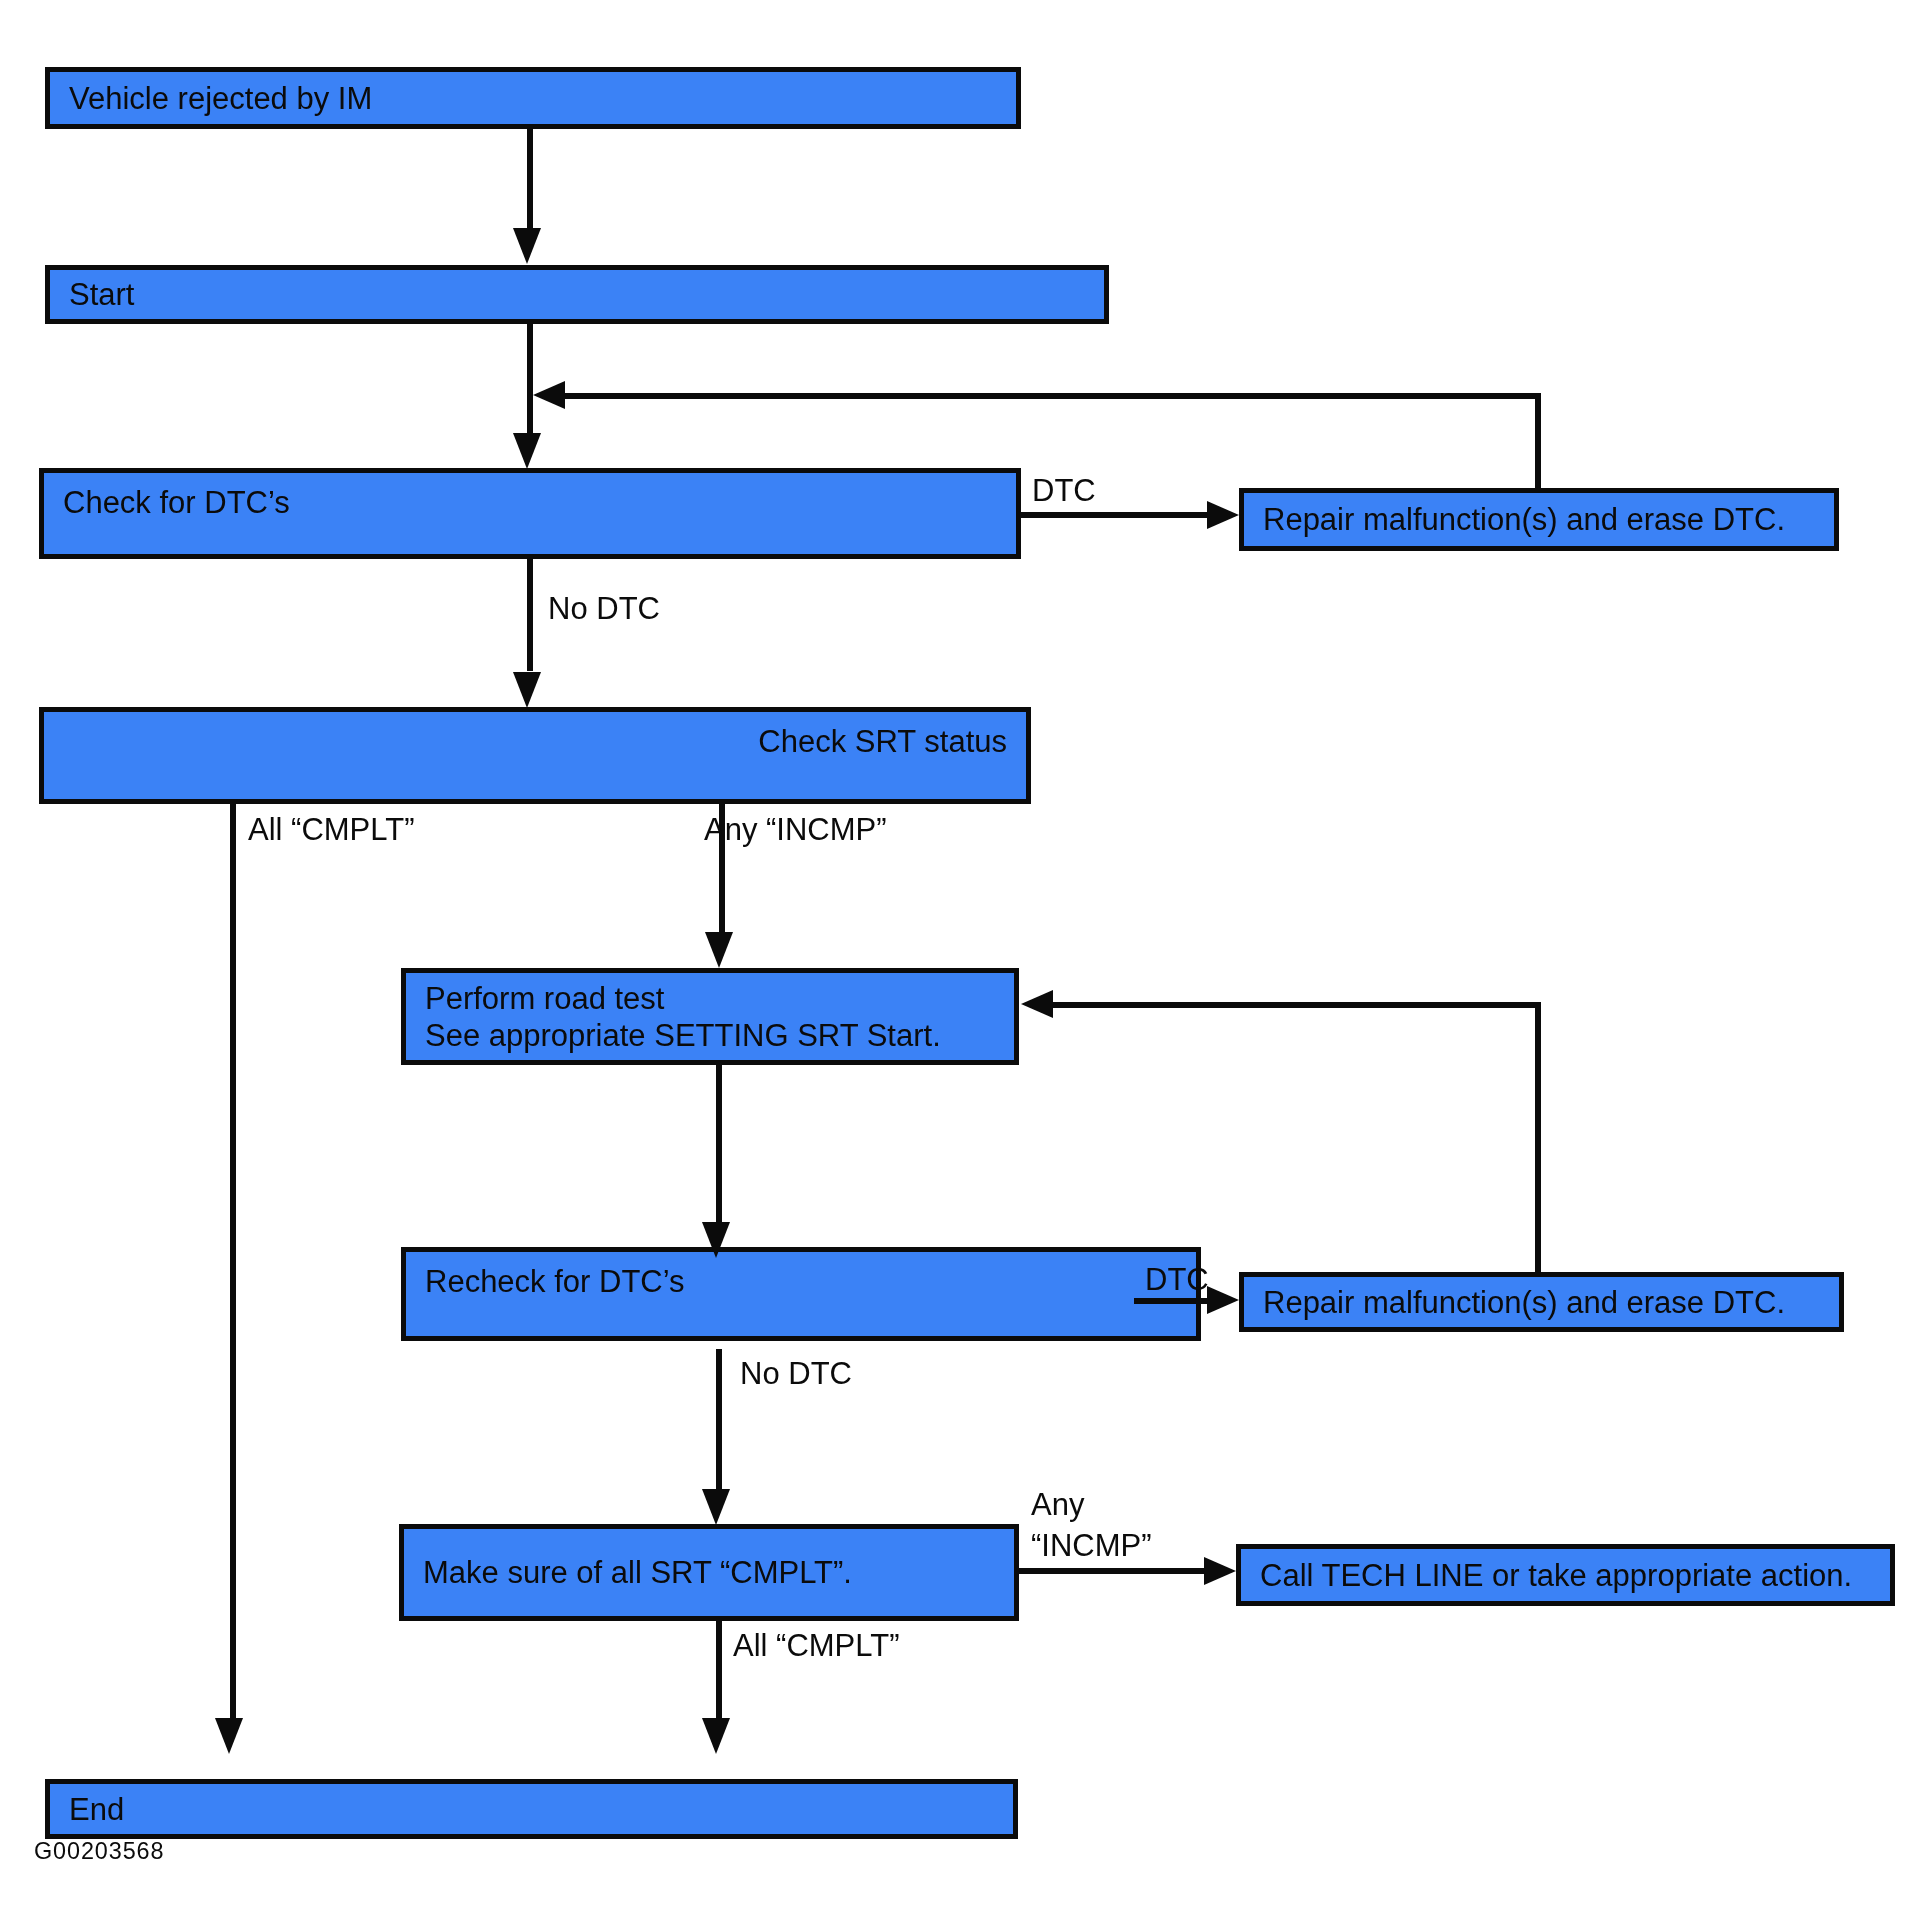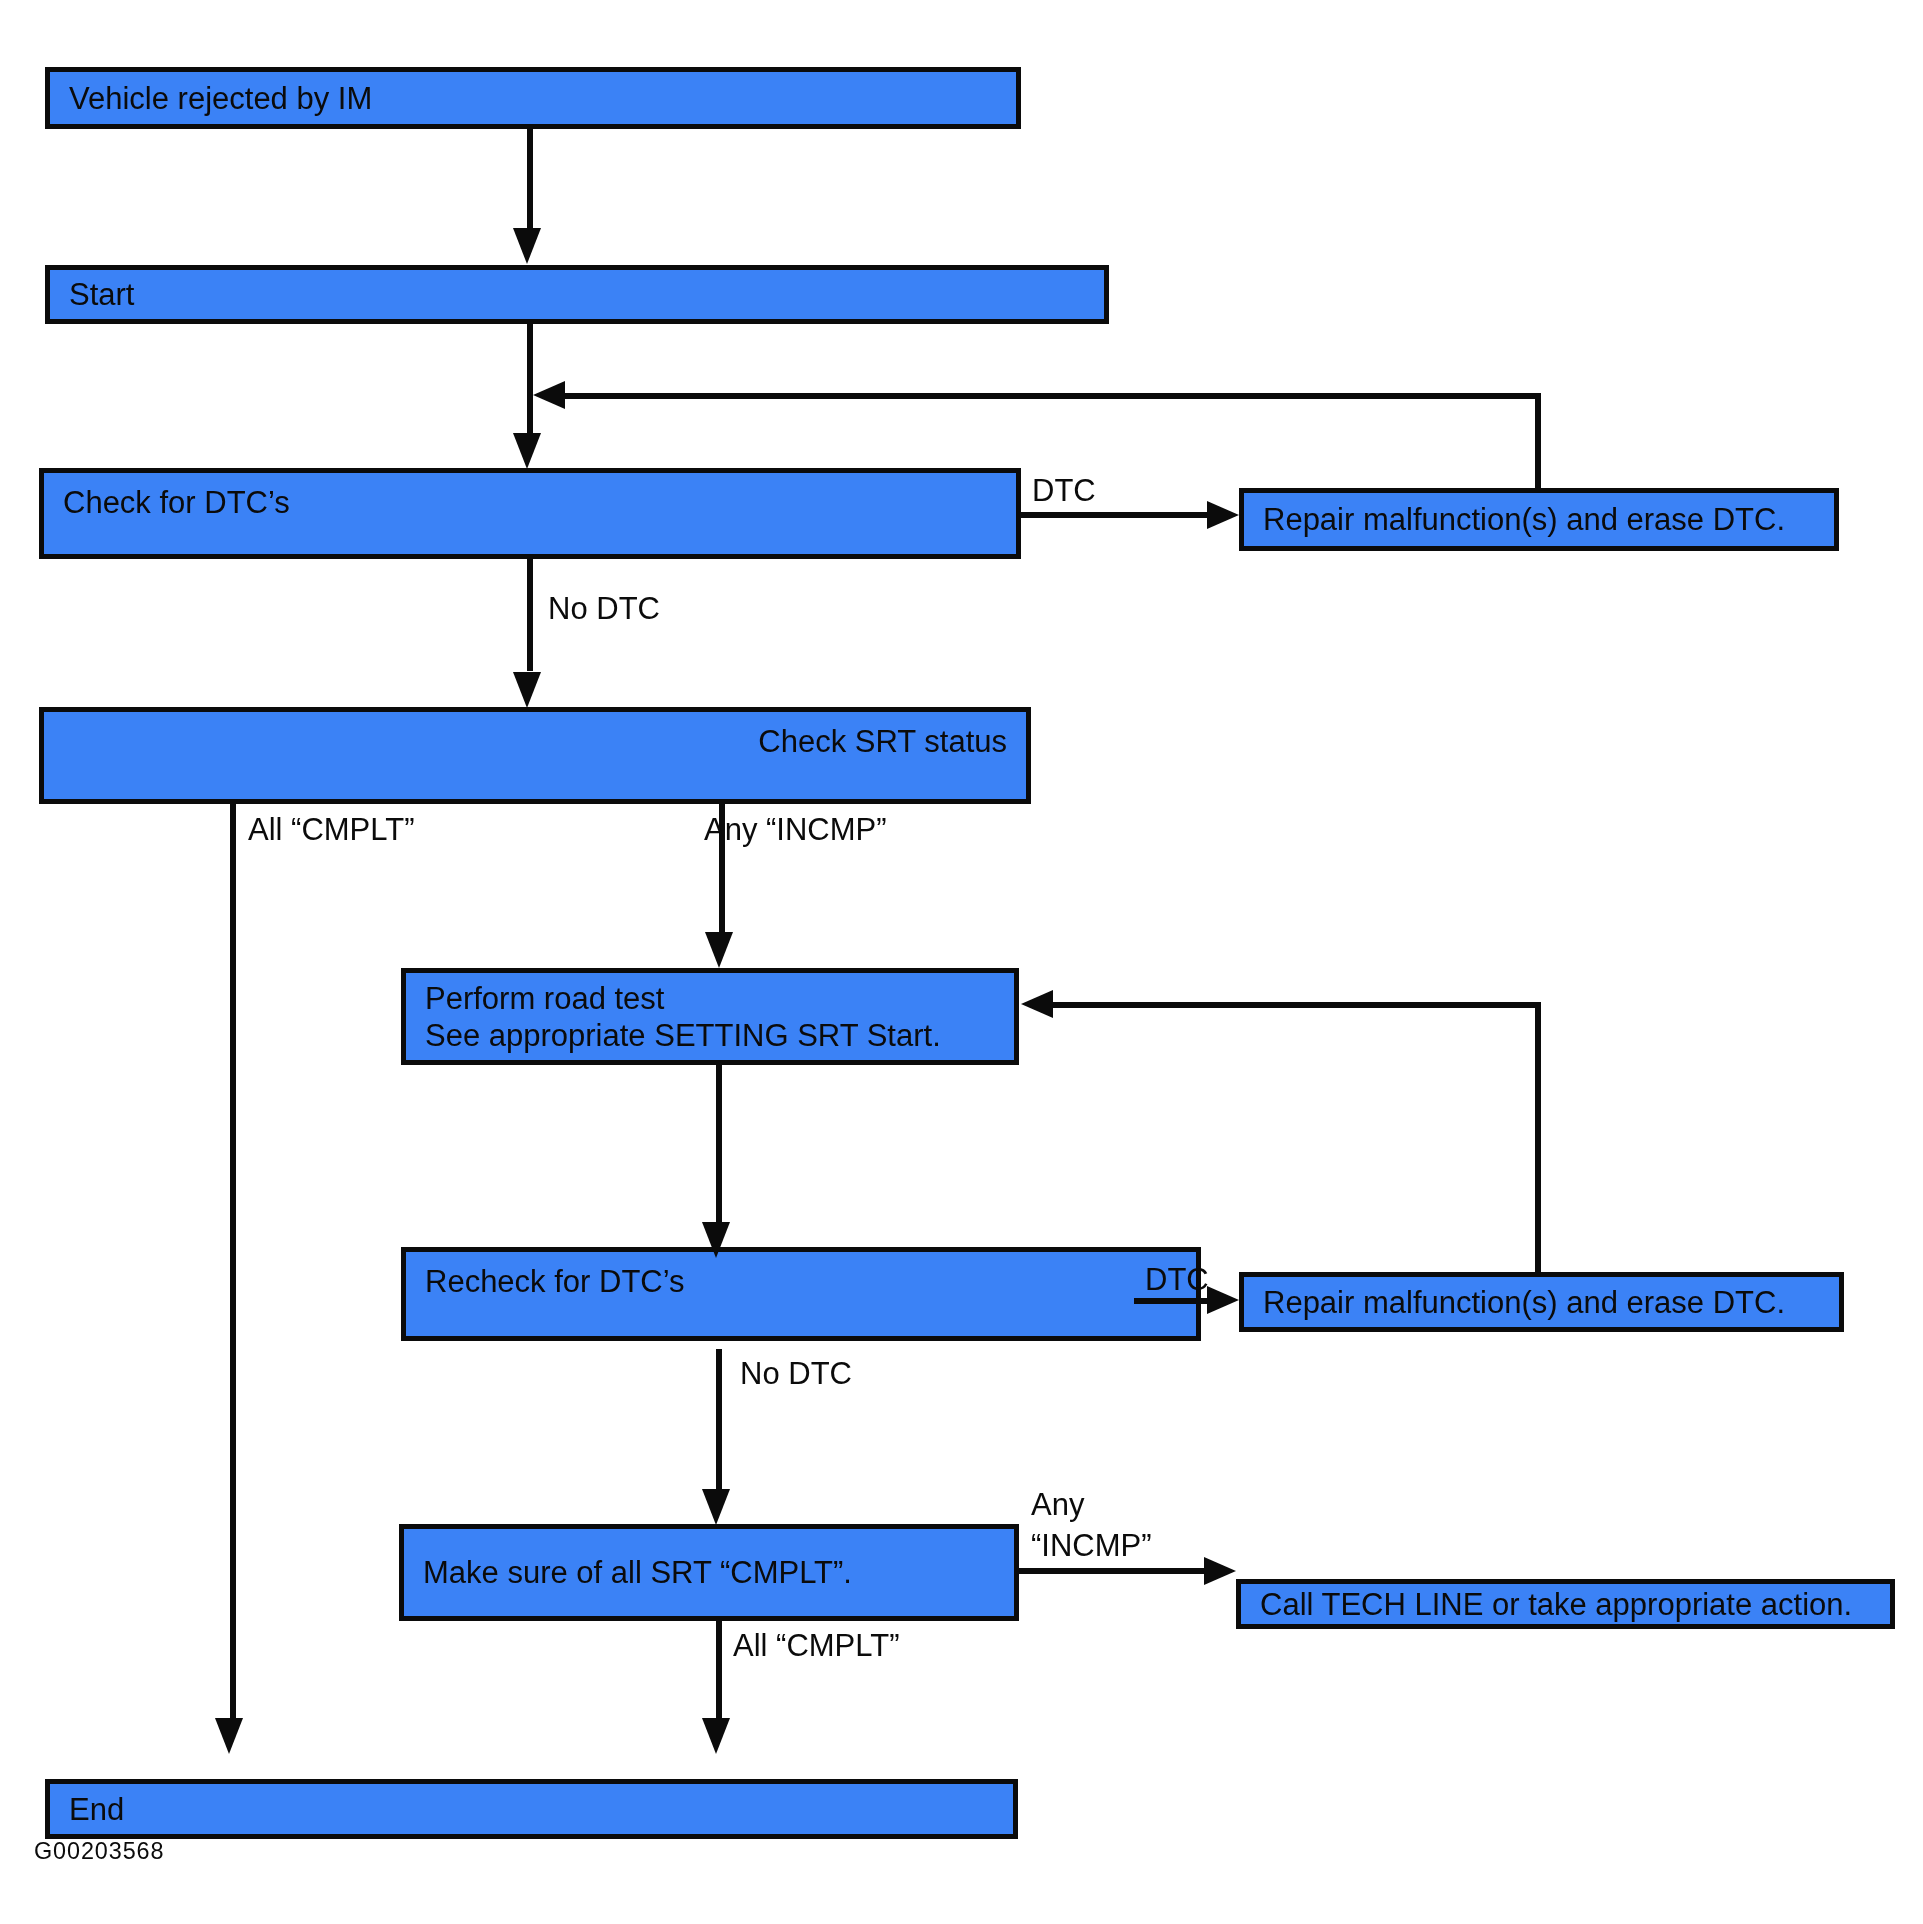--- a/index.html
+++ b/index.html
@@ -106,21 +106,21 @@
   </div>
 
   <div class="node" style="left:1239px; top:488px; width:600px; height:63px;">
     <span>Repair malfunction(s) and erase DTC.</span>
   </div>
 
   <div class="node" style="left:1239px; top:1272px; width:605px; height:60px;">
     <span>Repair malfunction(s) and erase DTC.</span>
   </div>
 
-  <div class="node" style="left:1236px; top:1544px; width:659px; height:50px;margin-top:35px;">
+  <div class="node" style="left:1236px; top:1544px; width:659px; height:62px;">
     <span>Call TECH LINE or take appropriate action.</span>
   </div>
 
   <div class="node" style="left:45px; top:1754px; width:973px; height:60px;margin-top:25px;">
     <span>End</span>
   </div>
 
   <div class="line v" style="left:527px; top:129px; height:103px;"></div>
   <div class="arrow down" style="left:513px; top:228px;"></div>
 

